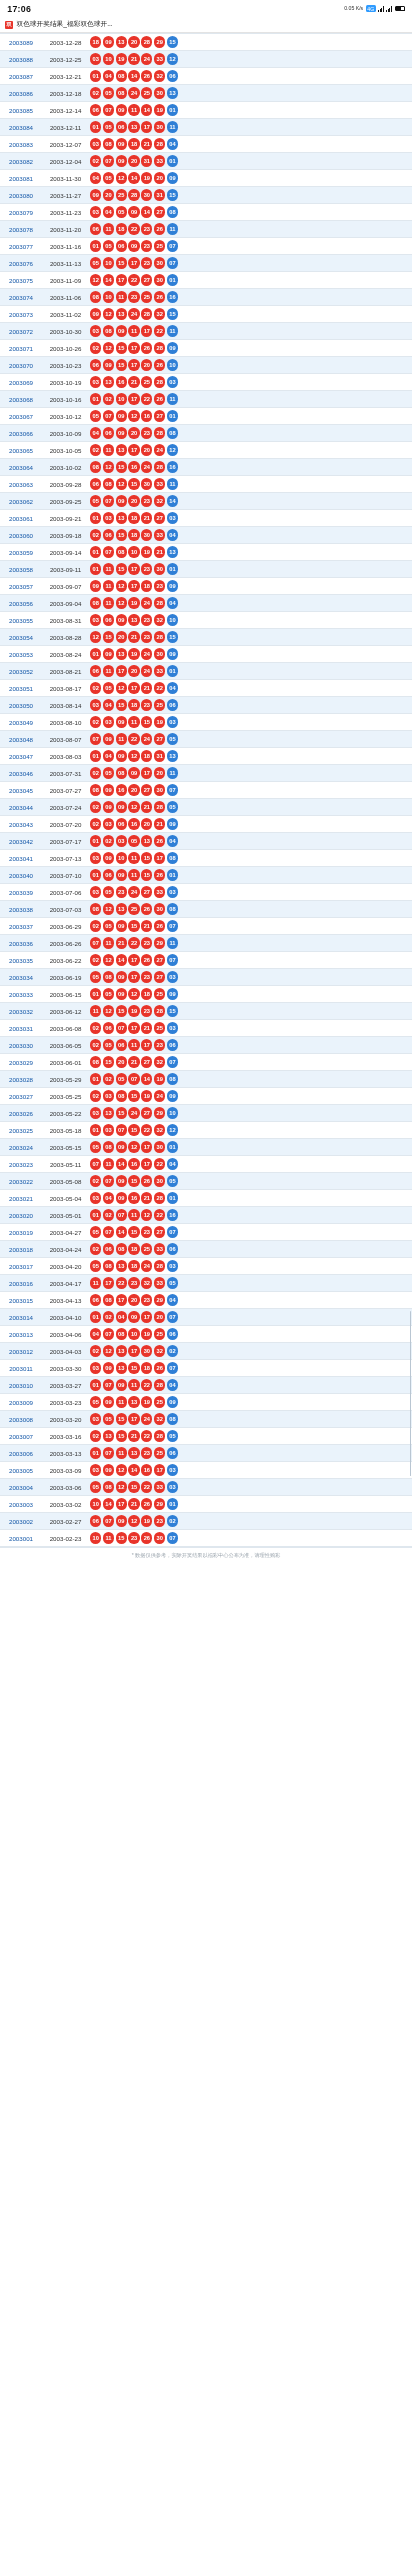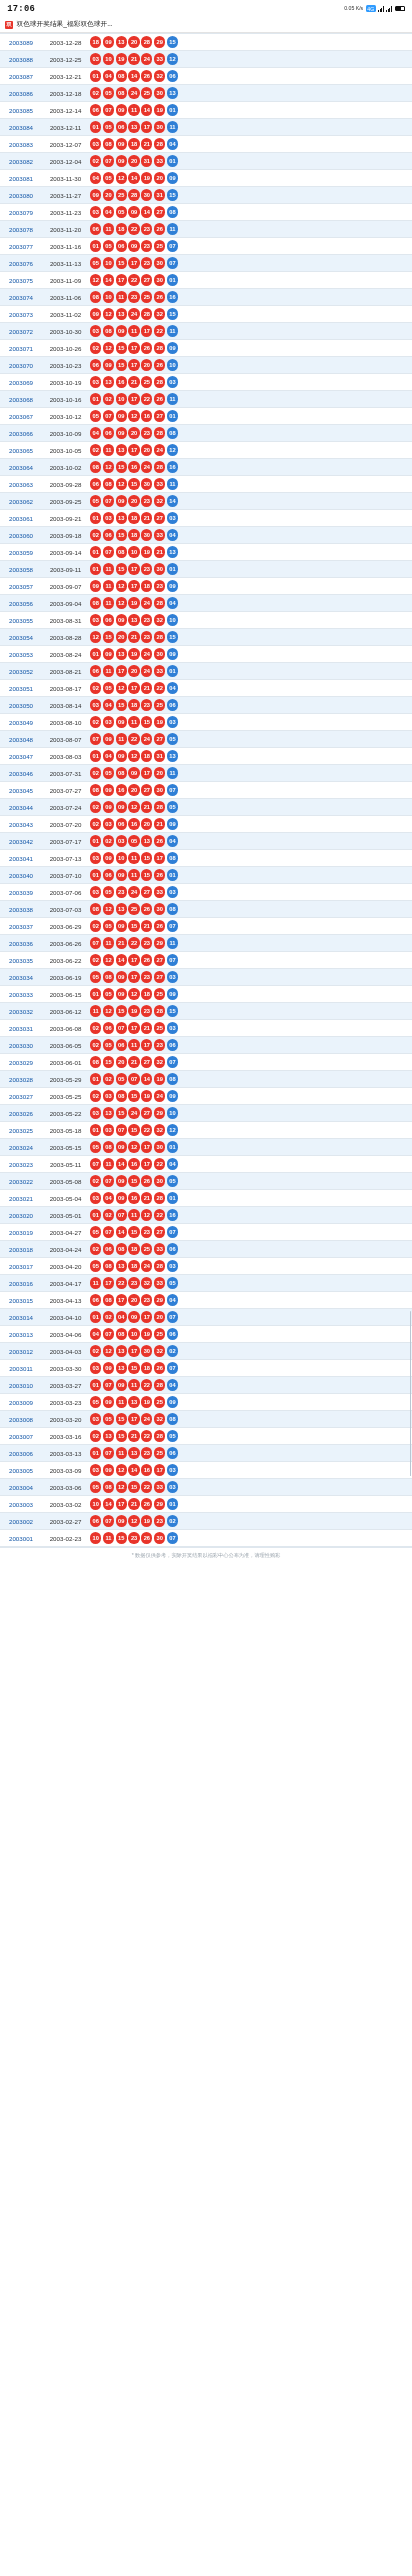--- a/index.html
+++ b/index.html
@@ -14,21 +14,21 @@
   .statusbar {
     height: 17.5px;
     display: flex;
     align-items: center;
     justify-content: space-between;
     padding: 0 7.2px;
     font-size: 8.8px;
     color: #111;
     background: #ffffff;
   }
-  .statusbar .clock { font-weight: 600; letter-spacing: 0.3px; font-family: Liberation Mono, monospace; }
+  .statusbar .clock { font-weight: 600; letter-spacing: 0.3px; }
   .statusbar .right {
     display: flex; align-items: center; gap: 2.6px;
     font-size: 6.2px; color: #111;
   }
   .statusbar .net { font-size: 5.2px; line-height: 1.05; text-align: right; color:#333;}
   .pill {
     display: inline-block;
     background: #2f9bff; color: #fff;
     border-radius: 1.5px; padding: 0.5px 1.5px; font-size: 5.2px;
   }

